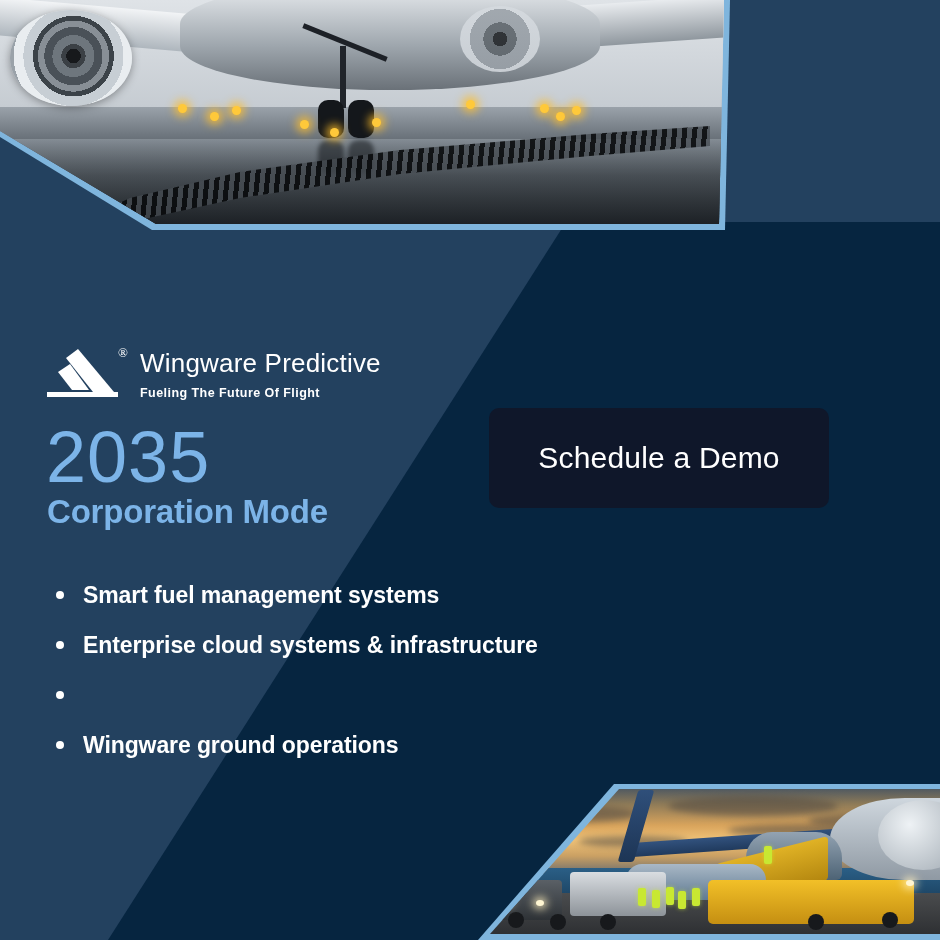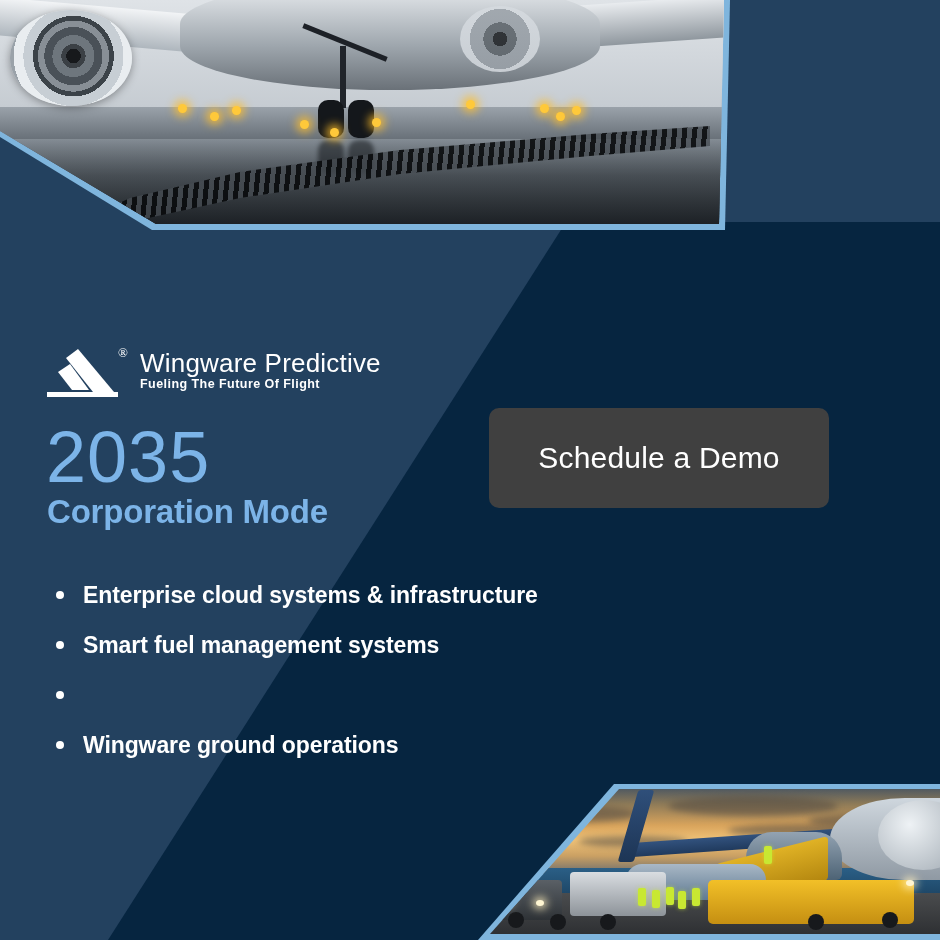--- a/index.html
+++ b/index.html
@@ -162,40 +162,40 @@
     color:#ffffff; font-size:13px; line-height:1;
     font-family:"Liberation Serif", serif;
   }
   .brand-text { padding-top:2px; }
   .brand-name {
     color:#ffffff; font-size:26px; line-height:1.05;
     font-weight:400; letter-spacing:.2px;
   }
   .brand-tag {
     color:#ffffff; font-size:12.5px; font-weight:700;
-    letter-spacing:.45px; margin-top:0;
+    letter-spacing:.45px; margin-top:9px;
   }
 
   
   .year {
     position:absolute; left:46px; top:424px;
     color:#7cb4e8; font-size:72px; line-height:.94;
     font-weight:300; letter-spacing:1px;
   }
   .subhead {
     position:absolute; left:47px; top:495px;
     color:#7cb4e8; font-size:33px; line-height:1.05;
     font-weight:700; letter-spacing:-.2px;
   }
 
   
   .cta {
     position:absolute; left:489px; top:408px;
     width:340px; height:100px;
-    background:#404040; border:none; border-radius:10px;
+    background:#0f172a; border:none; border-radius:10px;
     color:#ffffff; font-size:30px; font-weight:400;
     letter-spacing:.2px; cursor:pointer;
     display:flex; align-items:center; justify-content:center;
     font-family:"Liberation Sans", sans-serif;
   }
 
   
   .features {
     position:absolute; left:56px; top:570px;
     list-style:none;
@@ -266,25 +266,25 @@
   </div>
 
   <div class="year">2035</div>
   <div class="subhead">Corporation Mode</div>
 
   <button class="cta">Schedule a Demo</button>
 
   <ul class="features">
     <li>
       <span class="dot"></span>
-      <span>Enterprise cloud systems &amp; infrastructure</span>
+      <span>Smart fuel management systems</span>
     </li>
     <li>
       <span class="dot"></span>
-      <span>Smart fuel management systems</span>
+      <span>Enterprise cloud systems &amp; infrastructure</span>
     </li>
     <li>
       <span class="dot"></span>
     </li>
     <li>
       <span class="dot"></span>
       <span>Wingware ground operations</span>
     </li>
   </ul>
 

